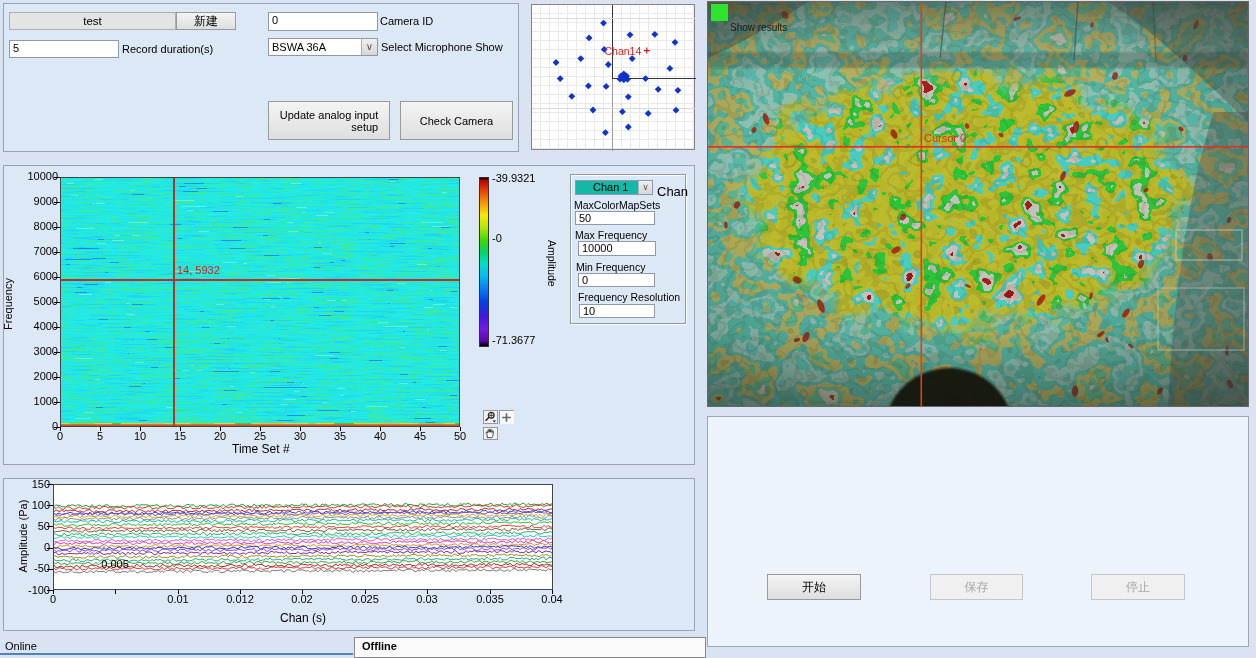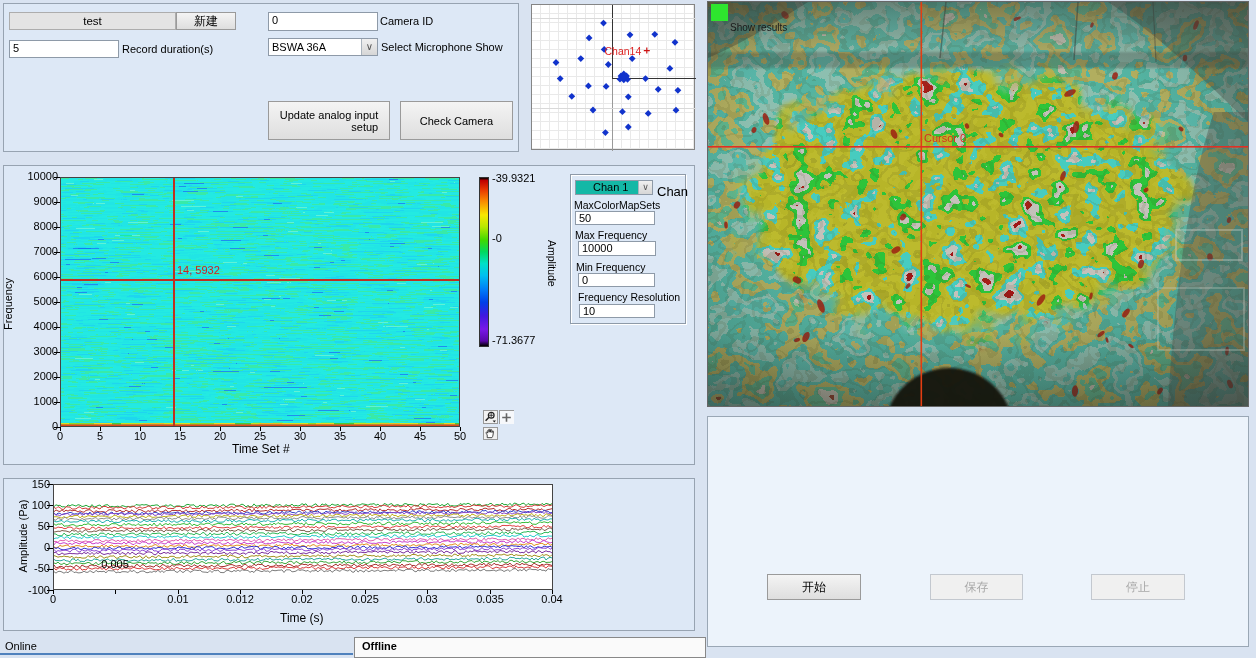--- a/index.html
+++ b/index.html
@@ -248,21 +248,21 @@
 <div class="abs" style="left:302px;top:590px;width:1px;height:4px;background:#000"></div>
 <div class="tick" style="left:345px;top:593px;width:40px;text-align:center">0.025</div>
 <div class="abs" style="left:365px;top:590px;width:1px;height:4px;background:#000"></div>
 <div class="tick" style="left:407px;top:593px;width:40px;text-align:center">0.03</div>
 <div class="abs" style="left:427px;top:590px;width:1px;height:4px;background:#000"></div>
 <div class="tick" style="left:470px;top:593px;width:40px;text-align:center">0.035</div>
 <div class="abs" style="left:490px;top:590px;width:1px;height:4px;background:#000"></div>
 <div class="tick" style="left:532px;top:593px;width:40px;text-align:center">0.04</div>
 <div class="abs" style="left:552px;top:590px;width:1px;height:4px;background:#000"></div>
 <div class="lbl" style="left:-13px;top:530px;transform:rotate(-90deg);font-size:11px">Amplitude (Pa)</div>
-<div class="tick" style="left:280px;top:611px;font-size:12px">Time (s)</div>
+<div class="tick" style="left:280px;top:611px;font-size:12px">Chan (s)</div>
 
 <div class="lbl" style="left:5px;top:640px;font-weight:normal">Online</div>
 <div class="abs" style="left:354px;top:637px;width:352px;height:21px;background:#fafafa;border:1px solid #888"></div>
 <div class="lbl" style="left:362px;top:640px;font-weight:bold">Offline</div>
 <div class="abs" style="left:0;top:653px;width:353px;height:2px;background:#4f81bd"></div>
 
 <div class="abs" style="left:707px;top:1px;width:542px;height:406px;border:1px solid #666;background:#a8a8a0">
 <svg width="540" height="404" style="display:block">
 <defs>
 <filter id="blobA" x="0" y="0" width="100%" height="100%" color-interpolation-filters="sRGB">

